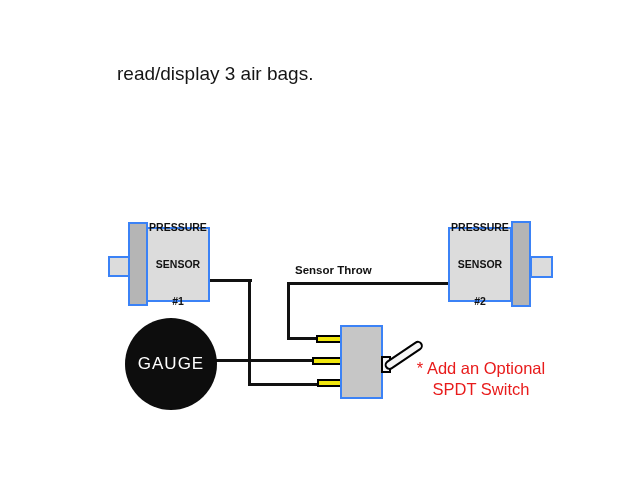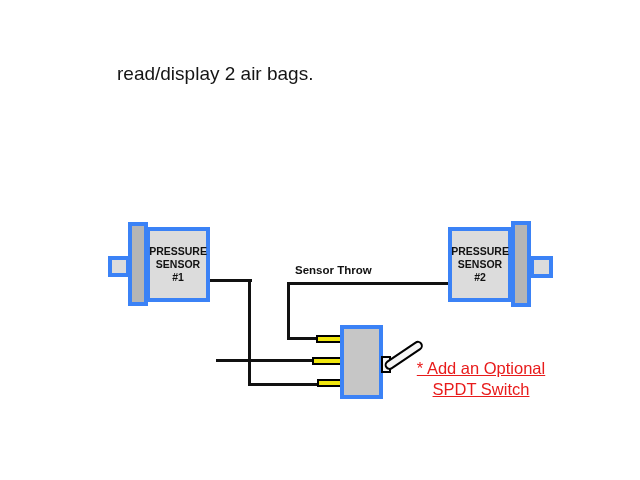--- a/index.html
+++ b/index.html
@@ -7,21 +7,21 @@
     position:relative;width:640px;height:480px;overflow:hidden;
     background:var(--background,#fff);
     font-family:"Liberation Sans", sans-serif;
     color:#111;
   }
   
   .intro{position:absolute;left:117px;top:60px;font-size:19px;line-height:27.5px;color:#151515;}
   .intro div{white-space:nowrap;}
 
   
-  .box{position:absolute;border:4px solid #3b82f6;box-sizing:border-box;}
+  .box{position:absolute;border:2px solid #3b82f6;box-sizing:border-box;gap:24px;}
 
   
   .sensor-body{
     background:var(--sensor-body,#dcdcdc);
     display:flex;flex-direction:column;align-items:center;justify-content:center;
     font-weight:bold;font-size:10.5px;line-height:13px;text-align:center;
   }
   .sensor-nut{background:var(--sensor-nut,#b5b5b5);}
   .sensor-fitting{background:var(--sensor-body,#dcdcdc);}
 
@@ -43,29 +43,29 @@
   .lever{
     position:absolute;left:385px;top:361px;width:44px;height:10px;
     background:var(--lever-white,#f5f5f5);border:2px solid #000;border-radius:6px;
     transform:rotate(-34deg);transform-origin:3px 50%;box-sizing:border-box;
   }
 
   
   .sensor-wire-label{position:absolute;left:295px;top:264px;font-size:11.5px;font-weight:bold;color:#111;}
   .note{position:absolute;left:399px;top:358px;width:164px;text-align:center;
         color:var(--note-red,#e81b1b);font-size:16.5px;line-height:20.5px;}
-  .note div{white-space:nowrap;text-decoration:underline;}
+  .note div{white-space:nowrap;}
 </style>
 </head>
 <body>
 
 <div class="canvas">
 
   <div class="intro">
-    <div>read/display 2 air bags.</div>
+    <div>read/display 3 air bags.</div>
   </div>
 
   <div class="wire" style="left:208px;top:279px;width:44px;height:3px;"></div>
   <div class="wire" style="left:248px;top:279px;width:3px;height:107px;"></div>
   <div class="wire" style="left:248px;top:383px;width:74px;height:3px;"></div>
   <div class="wire" style="left:216px;top:359px;width:100px;height:3px;"></div>
   <div class="wire" style="left:287px;top:282px;width:161px;height:3px;"></div>
   <div class="wire" style="left:287px;top:282px;width:3px;height:58px;"></div>
   <div class="wire" style="left:287px;top:337px;width:33px;height:3px;"></div>
 
@@ -82,20 +82,23 @@
   <div>
     <div class="box sensor-fitting" style="left:530px;top:256px;width:23px;height:22px;"></div>
     <div class="box sensor-nut" style="left:511px;top:221px;width:20px;height:86px;"></div>
     <div class="box sensor-body" style="left:448px;top:227px;width:64px;height:75px;">
       <div>PRESSURE</div>
       <div>SENSOR</div>
       <div>#2</div>
     </div>
   </div>
 
+  <div class="gauge">
+    <span>GAUGE</span>
+  </div>
 
   <div class="sensor-wire-label">Sensor Throw</div>
 
   <div>
     <div class="terminal" style="left:316px;top:335px;width:27px;height:8px;"></div>
     <div class="terminal" style="left:312px;top:357px;width:31px;height:8px;"></div>
     <div class="terminal" style="left:317px;top:379px;width:26px;height:8px;"></div>
     <div class="box switch-body" style="left:340px;top:325px;width:43px;height:74px;"></div>
     <div class="nub"></div>
     <div class="lever"></div>

